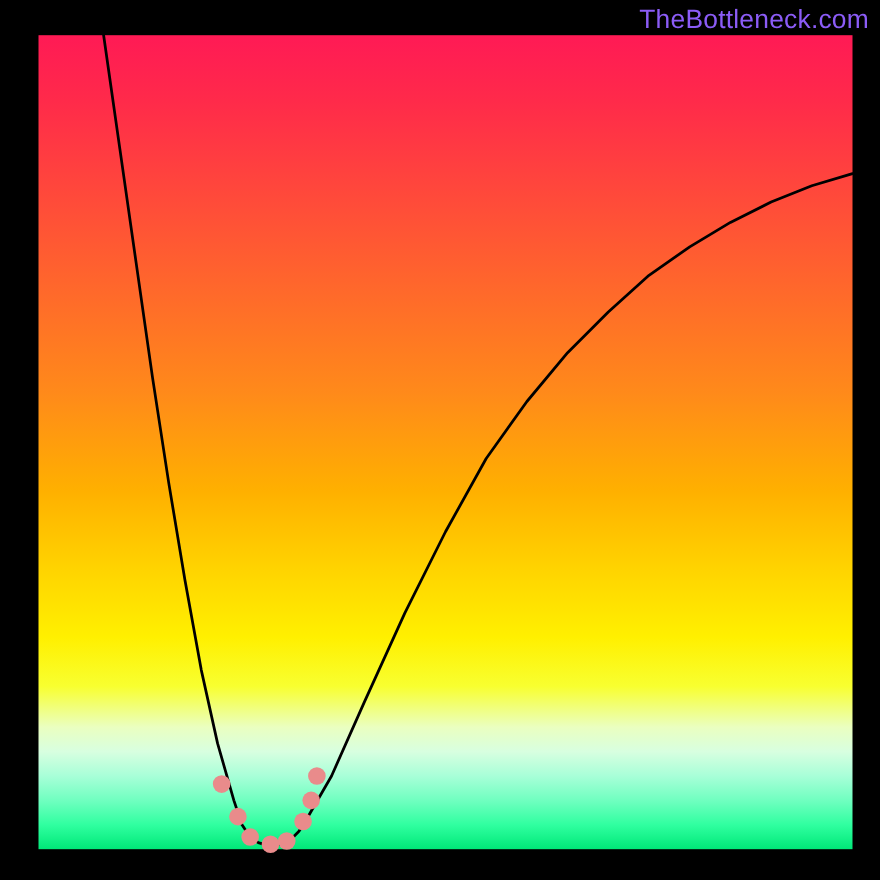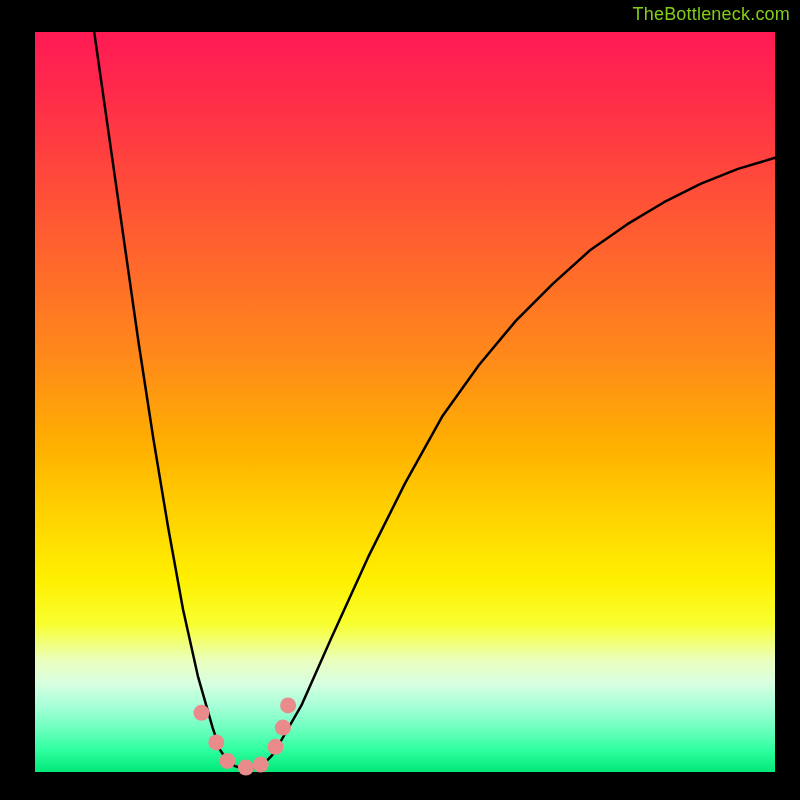--- a/index.html
+++ b/index.html
@@ -35,22 +35,22 @@
       #d8ffe0 88%,
       #a8ffd8 91%,
       #70ffc0 94%,
       #30ffa0 97%,
       #00e878 100%);
   }
   .watermark {
     position: absolute;
     top: 4px;
     right: 10px;
-    color: #84cc16;
-    font-size: 18px;
+    color: #8b5cf6;
+    font-size: 24px;
     letter-spacing: 0.2px;
     font-weight: 400;
     user-select: none;
   }
   svg.curves {
     position: absolute;
     left: 0;
     top: 0;
   }
   .marker {

